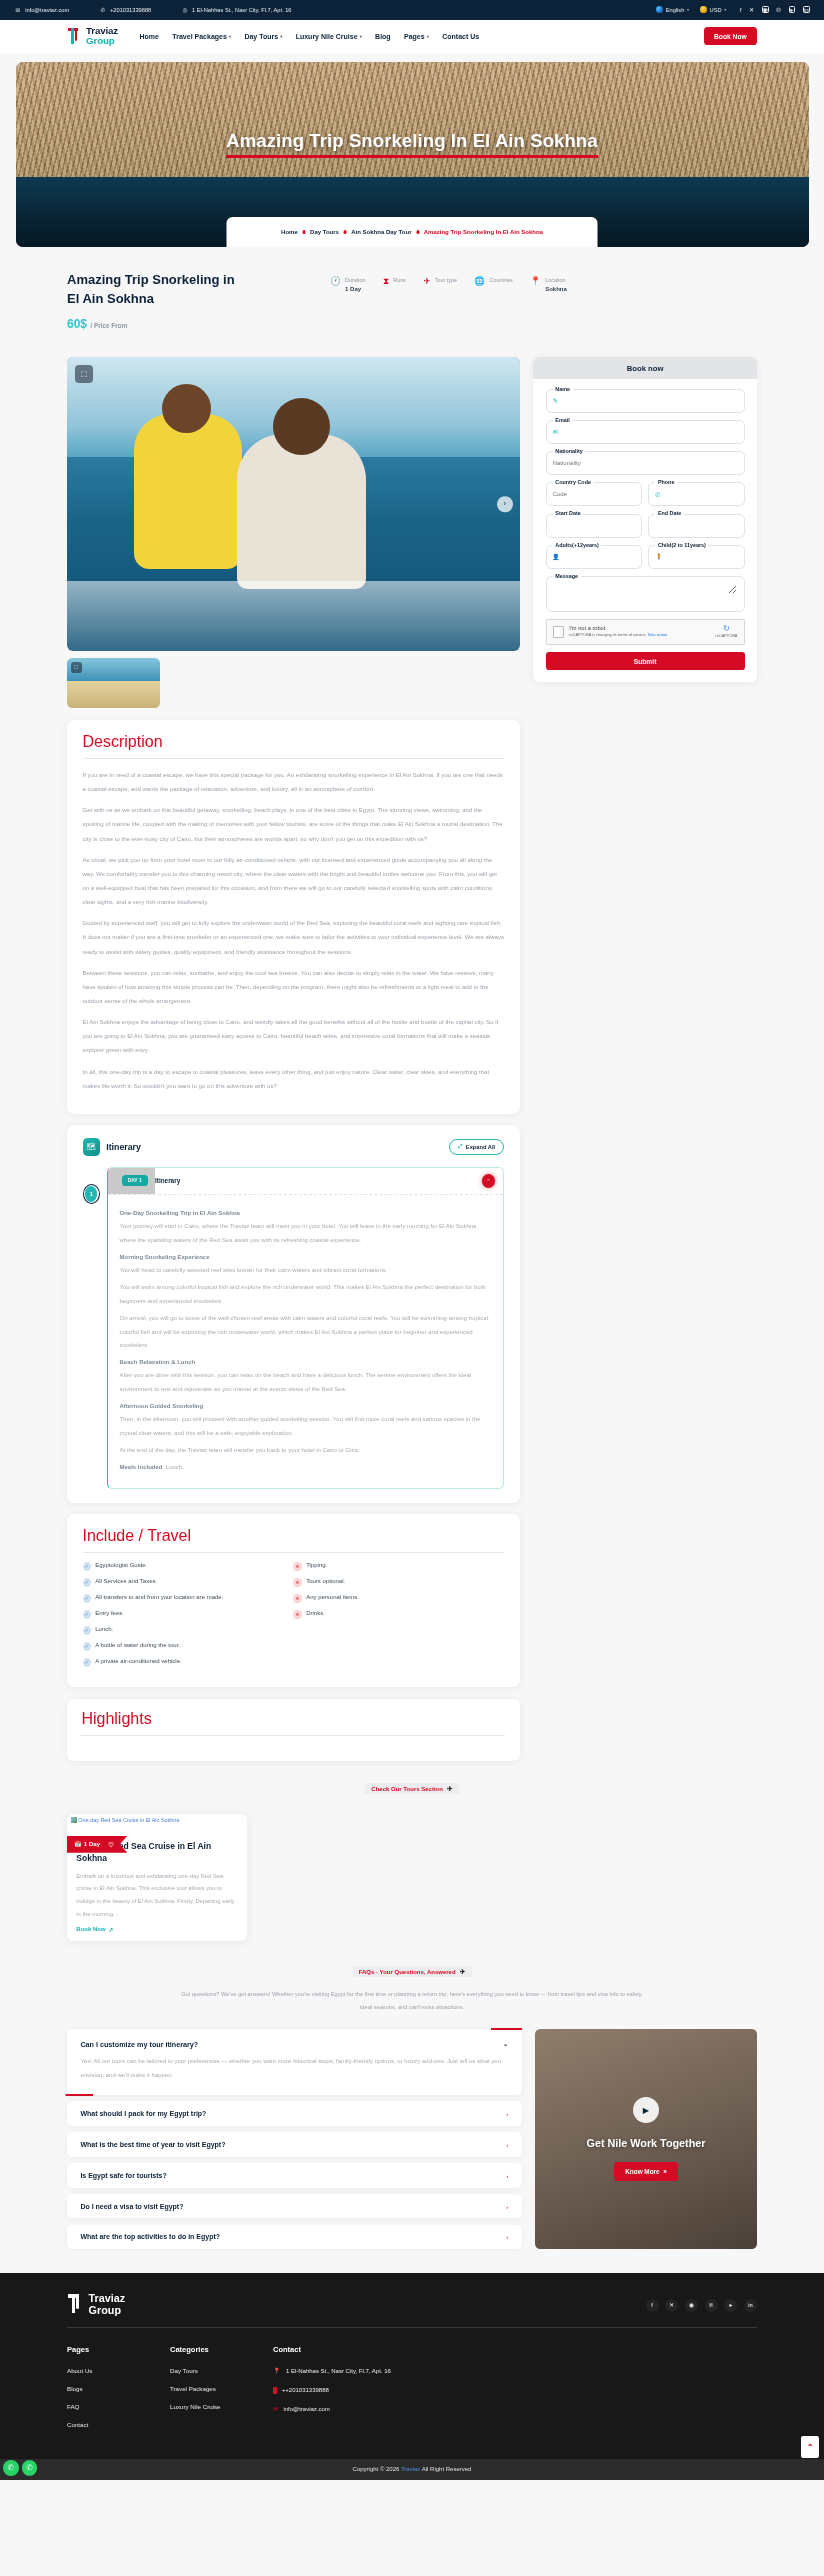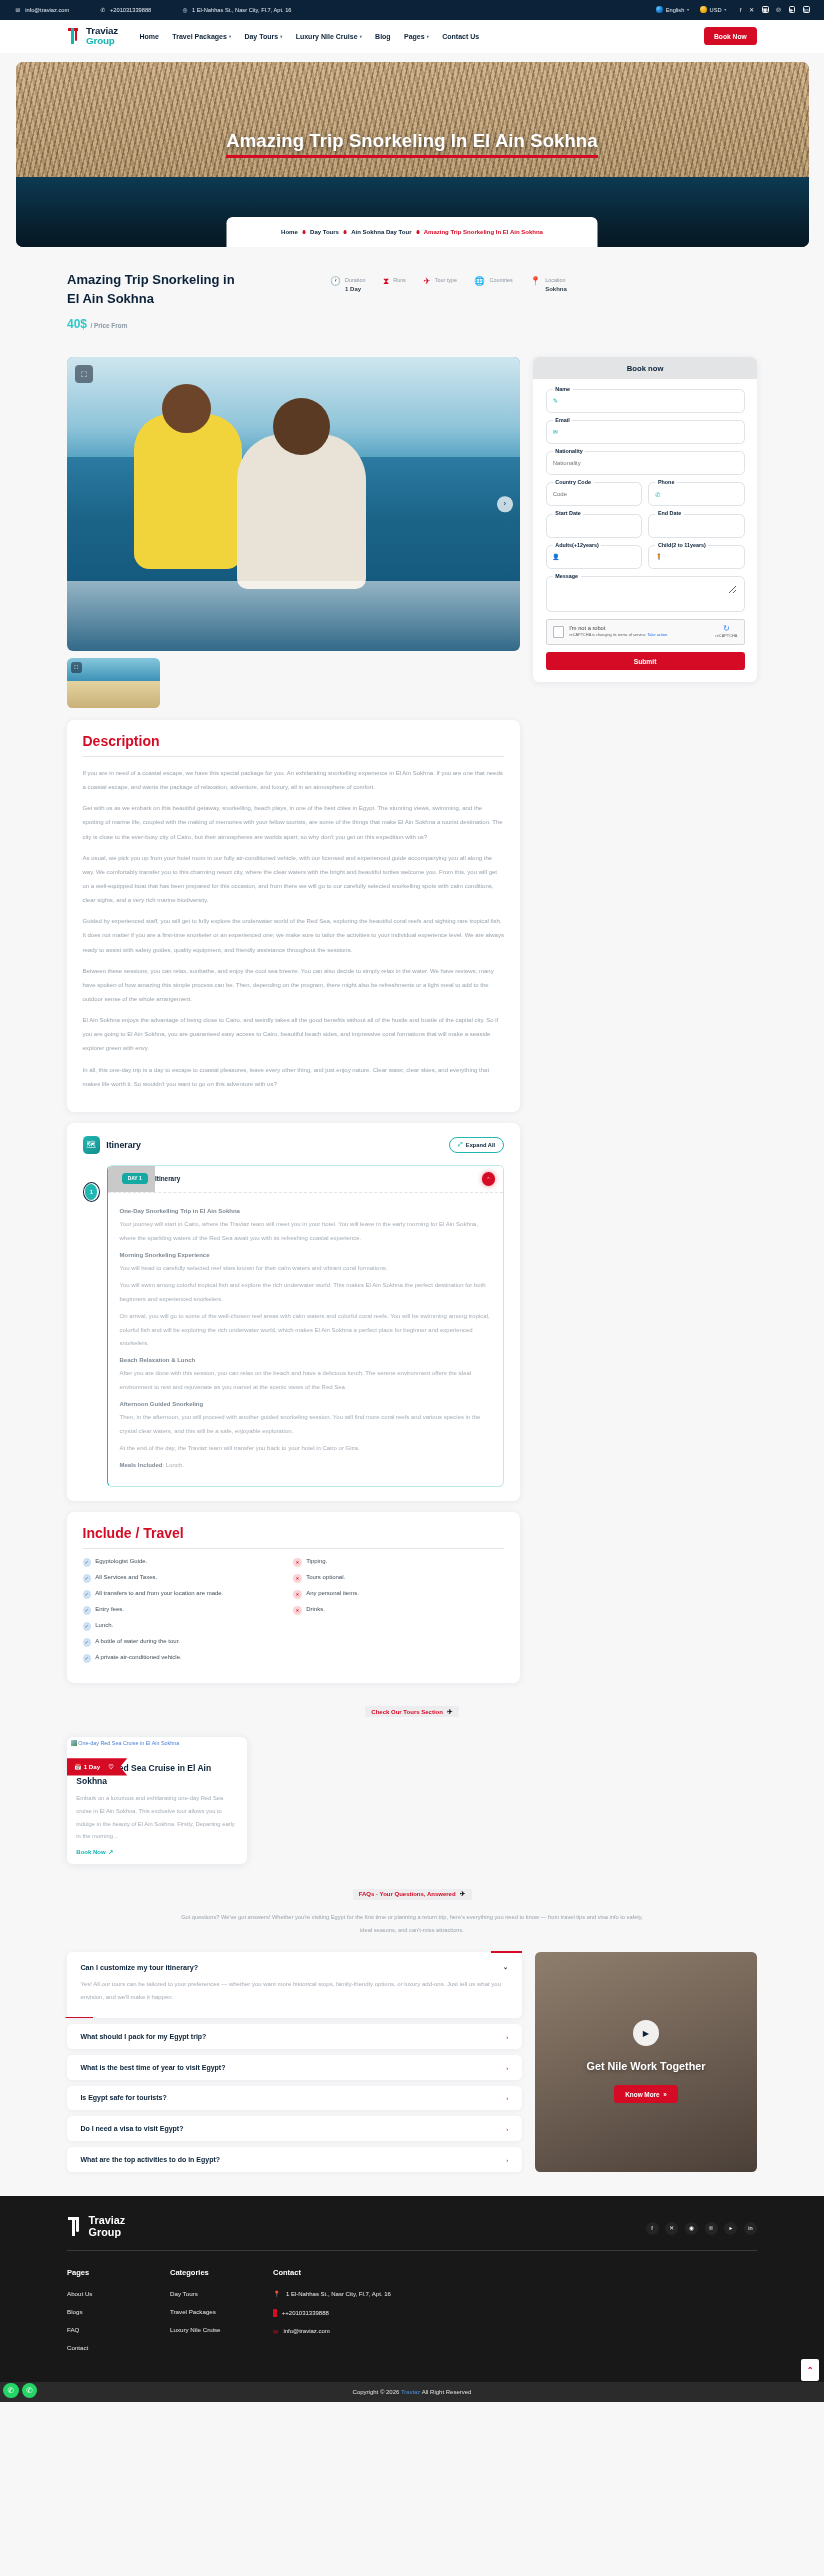--- a/index.html
+++ b/index.html
@@ -82,21 +82,21 @@
   .galnext{position:absolute;top:50%;right:7.2px;transform:translateY(-50%);width:15.5px;height:15.5px;border-radius:50%;
     background:rgba(255,255,255,.75);color:#0b2239;display:flex;align-items:center;justify-content:center;font-size:7.7px;border:0;cursor:pointer}
   .thumbs{display:flex;gap:6.2px;margin-top:7.2px}
   .thumb{position:relative;width:93px;height:50px;border-radius:5.2px;overflow:hidden;
     background:linear-gradient(180deg,#86c7dc 0%,#3f93b8 45%,#e4d3a0 46%,#c9b178 100%);cursor:pointer}
   .thumb .tb{position:absolute;top:3.6px;left:3.6px;width:11.3px;height:11.3px;border-radius:3.1px;background:rgba(20,30,45,.55);color:#fff;
     display:flex;align-items:center;justify-content:center;font-size:5.2px}
 
   .card{background:#fff;border-radius:7.2px;box-shadow:0 1px 7.2px rgba(20,40,70,.07);padding:13.4px 15.5px;margin-top:11.3px}
   .card.sm{padding:11.3px 14.4px}
-  .sechead{font-size:14px;font-weight:700;color:#d50a24;margin-bottom:7.2px}
+  .sechead{font-size:16px;font-weight:400;color:#d50a24;margin-bottom:7.2px}
   .divline{height:0.5px;background:#e3e6ea;margin-bottom:9.3px}
   .para{font-size:6px;line-height:2.35;color:#9aa3ac;margin-bottom:7.2px}
 
   
   .bookcard{background:#fff;border-radius:6.2px;overflow:hidden;box-shadow:0 1px 7.2px rgba(20,40,70,.08)}
   .bookhead{background:#e3e4e6;text-align:center;font-size:7.7px;font-weight:700;color:#0b2239;padding:6.7px 0}
   .bookbody{padding:9.3px 12.4px 11.3px}
   .fld{position:relative;border:0.5px solid #dfe3e8;border-radius:5.2px;height:24px;margin-bottom:7.2px;padding:0 6.2px;display:flex;align-items:center}
   .fld.tall{height:36px;align-items:flex-start;padding-top:5.2px}
   .fld .lab{position:absolute;top:-4.1px;left:6.2px;background:#fff;padding:0 2.6px;font-size:5.4px;color:#0b2239;font-weight:600}
@@ -303,21 +303,21 @@
 </div>
 
 <div class="titleband">
   <div class="wrap row">
     <div>
       <div class="ttl">
         <div>Amazing Trip Snorkeling in</div>
         <div>El Ain Sokhna</div>
       </div>
       <div class="price">
-        <span>40$</span>
+        <span>60$</span>
         <small>/ Price From</small>
       </div>
     </div>
     <div class="metas">
       <div class="meta">
         <span class="ic">🕐</span>
         <span><span class="lb">Duration</span><br><span class="vl">1 Day</span></span>
       </div>
       <div class="meta">
         <span class="ic">⧗</span>
@@ -454,20 +454,24 @@
               <span>Any personal items.</span>
             </li>
           <li>
               <span class="cross">✕</span>
               <span>Drinks.</span>
             </li>
         </ul>
       </div>
     </div>
 
+    <div class="card sm" style="min-height:62px">
+      <div class="sechead">Highlights</div>
+      <div class="divline"></div>
+    </div>
 
   </div>
 
   <div class="col-r">
     <div class="bookcard">
       <div class="bookhead">Book now</div>
       <div class="bookbody">
         <div class="fld">
           <span class="lab">Name</span>
           <span class="fic">✎</span>

